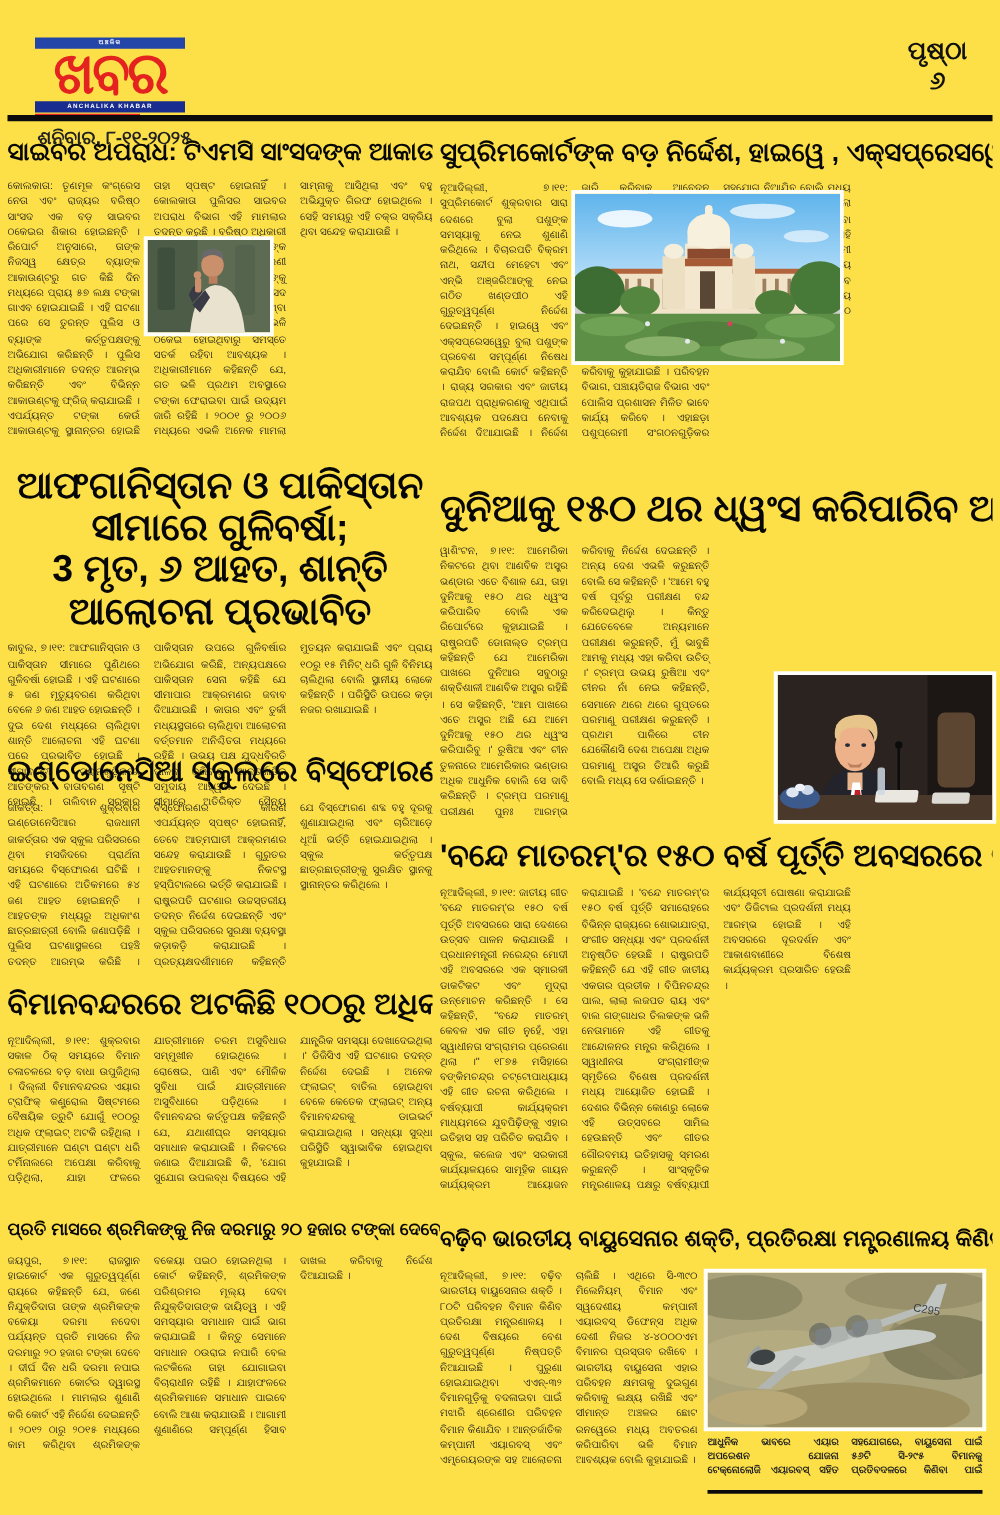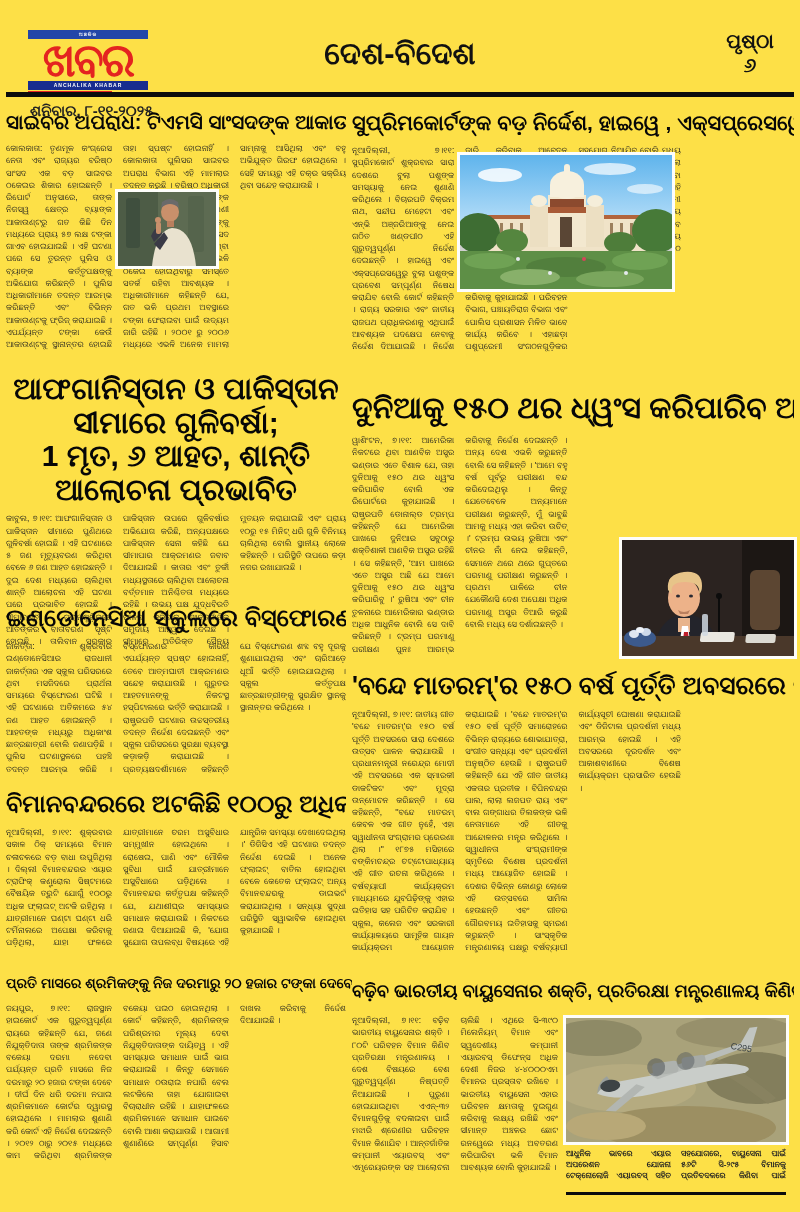--- a/index.html
+++ b/index.html
@@ -37,21 +37,20 @@
 
 <div class="page">
 
   <div class="abs masthead-logo">
     <div class="logo-bar">ଅଞ୍ଚଳିକ</div>
     <div class="logo-main">ଖବର</div>
     <div class="logo-bar bottom">ANCHALIKA KHABAR</div>
     <div class="logo-underline"></div>
   </div>
   <div class="abs masthead-date">ଶନିବାର, ୮-୧୧-୨୦୨୫</div>
-  <div class="abs section-title">ଦେଶ-ବିଦେଶ</div>
   <div class="abs page-label">ପୃଷ୍ଠା</div>
   <div class="abs page-number">୬</div>
   <div class="abs thick-rule" style="left:6px;top:92px;width:788px;height:5px;"></div>
 
   <div class="abs" style="left:6px;top:102px;width:340px;">
     <h2 class="hl" style="font-size:20px;height:40px;line-height:40px;">ସାଇବର ଅପରାଧ: ଟିଏମସି ସାଂସଦଙ୍କ ଆକାଉଣ୍ଟରୁ ପ୍ରାୟ ୫୭ ଲକ୍ଷ ଟଙ୍କା ଗାଏବ</h2>
     <div class="body-text cols3" style="height:218px;">କୋଲକାତା: ତୃଣମୂଳ କଂଗ୍ରେସ ନେତା ଏବଂ ରାଜ୍ୟର ବରିଷ୍ଠ ସାଂସଦ ଏକ ବଡ଼ ସାଇବର ଠକେଇର ଶିକାର ହୋଇଛନ୍ତି । ରିପୋର୍ଟ ଅନୁସାରେ, ତାଙ୍କ ନିଜସ୍ୱ କ୍ଷେତ୍ର ବ୍ୟାଙ୍କ ଆକାଉଣ୍ଟରୁ ଗତ କିଛି ଦିନ ମଧ୍ୟରେ ପ୍ରାୟ ୫୭ ଲକ୍ଷ ଟଙ୍କା ଗାଏବ ହୋଇଯାଇଛି । ଏହି ଘଟଣା ପରେ ସେ ତୁରନ୍ତ ପୁଲିସ ଓ ବ୍ୟାଙ୍କ କର୍ତ୍ତୃପକ୍ଷଙ୍କୁ ଅଭିଯୋଗ କରିଛନ୍ତି । ପୁଲିସ ଅଧିକାରୀମାନେ ତଦନ୍ତ ଆରମ୍ଭ କରିଛନ୍ତି ଏବଂ ବିଭିନ୍ନ ଆକାଉଣ୍ଟକୁ ଫ୍ରିଜ୍ କରାଯାଇଛି । ଏପର୍ଯ୍ୟନ୍ତ ଟଙ୍କା କେଉଁ ଆକାଉଣ୍ଟକୁ ସ୍ଥାନାନ୍ତର ହୋଇଛି ତାହା ସ୍ପଷ୍ଟ ହୋଇନାହିଁ । କୋଲକାତା ପୁଲିସର ସାଇବର ଅପରାଧ ବିଭାଗ ଏହି ମାମଲାର ତଦନ୍ତ କରୁଛି । ବରିଷ୍ଠ ଅଧିକାରୀ କହିଛନ୍ତି, 'ଆମେ ବ୍ୟାଙ୍କ ଲେଣଦେଣର ସମ୍ପୂର୍ଣ୍ଣ ବିବରଣୀ ସଂଗ୍ରହ କରୁଛୁ ଏବଂ ଅପରାଧୀଙ୍କୁ ଶୀଘ୍ର ଧରାଯିବ ।' ସାଂସଦ କହିଛନ୍ତି ଯେ, ଓଟିପି କିମ୍ବା ଲିଙ୍କ କ୍ଲିକ୍ ନକରି ମଧ୍ୟ ଏଭଳି ଠକେଇ ହୋଇଥିବାରୁ ସମସ୍ତେ ସତର୍କ ରହିବା ଆବଶ୍ୟକ । ଅଧିକାରୀମାନେ କହିଛନ୍ତି ଯେ, ଗତ ଭଳି ପ୍ରଥମ ଅବସ୍ଥାରେ ଟଙ୍କା ଫେରାଇବା ପାଇଁ ଉଦ୍ୟମ ଜାରି ରହିଛି । ୨୦୦୧ ରୁ ୨୦୦୬ ମଧ୍ୟରେ ଏଭଳି ଅନେକ ମାମଲା ସାମ୍ନାକୁ ଆସିଥିଲା ଏବଂ ବହୁ ଅଭିଯୁକ୍ତ ଗିରଫ ହୋଇଥିଲେ । ସେହି ସମୟରୁ ଏହି ଚକ୍ର ସକ୍ରିୟ ଥିବା ସନ୍ଦେହ କରାଯାଉଛି ।</div>
   </div>
   <div class="photo" style="left:118px;top:192px;width:98px;height:74px;">
     <svg viewBox="0 0 98 74" preserveAspectRatio="none">
@@ -132,21 +131,21 @@
       <circle cx="58" cy="104" r="2" fill="#e5e9ee"></circle>
         <circle cx="90" cy="118" r="2" fill="#e5e9ee"></circle>
       <circle cx="124" cy="104" r="2" fill="#d5455a"></circle>
         <circle cx="166" cy="118" r="2" fill="#e5e9ee"></circle>
     </svg>
   </div>
 
   <div class="abs" style="left:6px;top:372px;width:340px;">
     <h2 class="hl wrap" style="font-size:30px;">
       <span>ଆଫଗାନିସ୍ତାନ ଓ ପାକିସ୍ତାନ ସୀମାରେ ଗୁଳିବର୍ଷା;</span><br>
-      <span>1 ମୃତ, ୬ ଆହତ, ଶାନ୍ତି ଆଲୋଚନା ପ୍ରଭାବିତ</span>
+      <span>3 ମୃତ, ୬ ଆହତ, ଶାନ୍ତି ଆଲୋଚନା ପ୍ରଭାବିତ</span>
     </h2>
     <div class="body-text cols3" style="height:138px;margin-top:6px;">କାବୁଲ, ୭।୧୧: ଆଫଗାନିସ୍ତାନ ଓ ପାକିସ୍ତାନ ସୀମାରେ ପୁଣିଥରେ ଗୁଳିବର୍ଷା ହୋଇଛି । ଏହି ଘଟଣାରେ ୫ ଜଣ ମୃତ୍ୟୁବରଣ କରିଥିବା ବେଳେ ୬ ଜଣ ଆହତ ହୋଇଛନ୍ତି । ଦୁଇ ଦେଶ ମଧ୍ୟରେ ଚାଲିଥିବା ଶାନ୍ତି ଆଲୋଚନା ଏହି ଘଟଣା ପରେ ପ୍ରଭାବିତ ହୋଇଛି । ସୀମାବର୍ତ୍ତୀ ଗ୍ରାମଗୁଡ଼ିକରେ ଆତଙ୍କର ବାତାବରଣ ସୃଷ୍ଟି ହୋଇଛି । ତାଲିବାନ ସରକାର ପାକିସ୍ତାନ ଉପରେ ଗୁଳିବର୍ଷାର ଅଭିଯୋଗ କରିଛି, ଅନ୍ୟପକ୍ଷରେ ପାକିସ୍ତାନ ସେନା କହିଛି ଯେ ସୀମାପାର ଆକ୍ରମଣର ଜବାବ ଦିଆଯାଇଛି । କାତାର ଏବଂ ତୁର୍କୀ ମଧ୍ୟସ୍ଥତାରେ ଚାଲିଥିବା ଆଲୋଚନା ବର୍ତ୍ତମାନ ଅନିଶ୍ଚିତତା ମଧ୍ୟରେ ରହିଛି । ଉଭୟ ପକ୍ଷ ଯୁଦ୍ଧବିରତି ପାଳନ କରିବାକୁ ଆନ୍ତର୍ଜାତିକ ସମୁଦାୟ ଆହ୍ୱାନ ଦେଇଛି । ସୀମାରେ ଅତିରିକ୍ତ ସୈନ୍ୟ ମୁତୟନ କରାଯାଇଛି ଏବଂ ପ୍ରାୟ ୧୦ରୁ ୧୫ ମିନିଟ୍ ଧରି ଗୁଳି ବିନିମୟ ଚାଲିଥିଲା ବୋଲି ସ୍ଥାନୀୟ ଲୋକେ କହିଛନ୍ତି । ପରିସ୍ଥିତି ଉପରେ କଡ଼ା ନଜର ରଖାଯାଇଛି ।</div>
   </div>
 
   <div class="abs" style="left:352px;top:386px;width:442px;">
     <h2 class="hl" style="font-size:30px;height:44px;line-height:44px;">ଦୁନିଆକୁ ୧୫୦ ଥର ଧ୍ୱଂସ କରିପାରିବ ଆମେରିକା</h2>
     <div class="body-text cols4" style="height:228px;margin-top:4px;">ୱାଶିଂଟନ, ୭।୧୧: ଆମେରିକା ନିକଟରେ ଥିବା ଆଣବିକ ଅସ୍ତ୍ର ଭଣ୍ଡାର ଏତେ ବିଶାଳ ଯେ, ତାହା ଦୁନିଆକୁ ୧୫୦ ଥର ଧ୍ୱଂସ କରିପାରିବ ବୋଲି ଏକ ରିପୋର୍ଟରେ କୁହାଯାଇଛି । ରାଷ୍ଟ୍ରପତି ଡୋନାଲ୍ଡ ଟ୍ରମ୍ପ କହିଛନ୍ତି ଯେ ଆମେରିକା ପାଖରେ ଦୁନିଆର ସବୁଠାରୁ ଶକ୍ତିଶାଳୀ ଆଣବିକ ଅସ୍ତ୍ର ରହିଛି । ସେ କହିଛନ୍ତି, 'ଆମ ପାଖରେ ଏତେ ଅସ୍ତ୍ର ଅଛି ଯେ ଆମେ ଦୁନିଆକୁ ୧୫୦ ଥର ଧ୍ୱଂସ କରିପାରିବୁ ।' ରୁଷିଆ ଏବଂ ଚୀନ ତୁଳନାରେ ଆମେରିକାର ଭଣ୍ଡାର ଅଧିକ ଆଧୁନିକ ବୋଲି ସେ ଦାବି କରିଛନ୍ତି । ଟ୍ରମ୍ପ ପରମାଣୁ ପରୀକ୍ଷଣ ପୁନଃ ଆରମ୍ଭ କରିବାକୁ ନିର୍ଦ୍ଦେଶ ଦେଇଛନ୍ତି । ଅନ୍ୟ ଦେଶ ଏଭଳି କରୁଛନ୍ତି ବୋଲି ସେ କହିଛନ୍ତି । 'ଆମେ ବହୁ ବର୍ଷ ପୂର୍ବରୁ ପରୀକ୍ଷଣ ବନ୍ଦ କରିଦେଇଥିଲୁ । କିନ୍ତୁ ଯେତେବେଳେ ଅନ୍ୟମାନେ ପରୀକ୍ଷଣ କରୁଛନ୍ତି, ମୁଁ ଭାବୁଛି ଆମକୁ ମଧ୍ୟ ଏହା କରିବା ଉଚିତ୍ ।' ଟ୍ରମ୍ପ ଉଭୟ ରୁଷିଆ ଏବଂ ଚୀନର ନାଁ ନେଇ କହିଛନ୍ତି, ସେମାନେ ଥରେ ଥରେ ଗୁପ୍ତରେ ପରମାଣୁ ପରୀକ୍ଷଣ କରୁଛନ୍ତି । ପ୍ରଥମ ପାଳିରେ ଚୀନ ଯେକୌଣସି ଦେଶ ଅପେକ୍ଷା ଅଧିକ ପରମାଣୁ ଅସ୍ତ୍ର ତିଆରି କରୁଛି ବୋଲି ମଧ୍ୟ ସେ ଦର୍ଶାଇଛନ୍ତି ।</div>
   </div>
   <div class="photo" style="left:622px;top:540px;width:172px;height:116px;">
     <svg viewBox="0 0 172 116" preserveAspectRatio="none">

